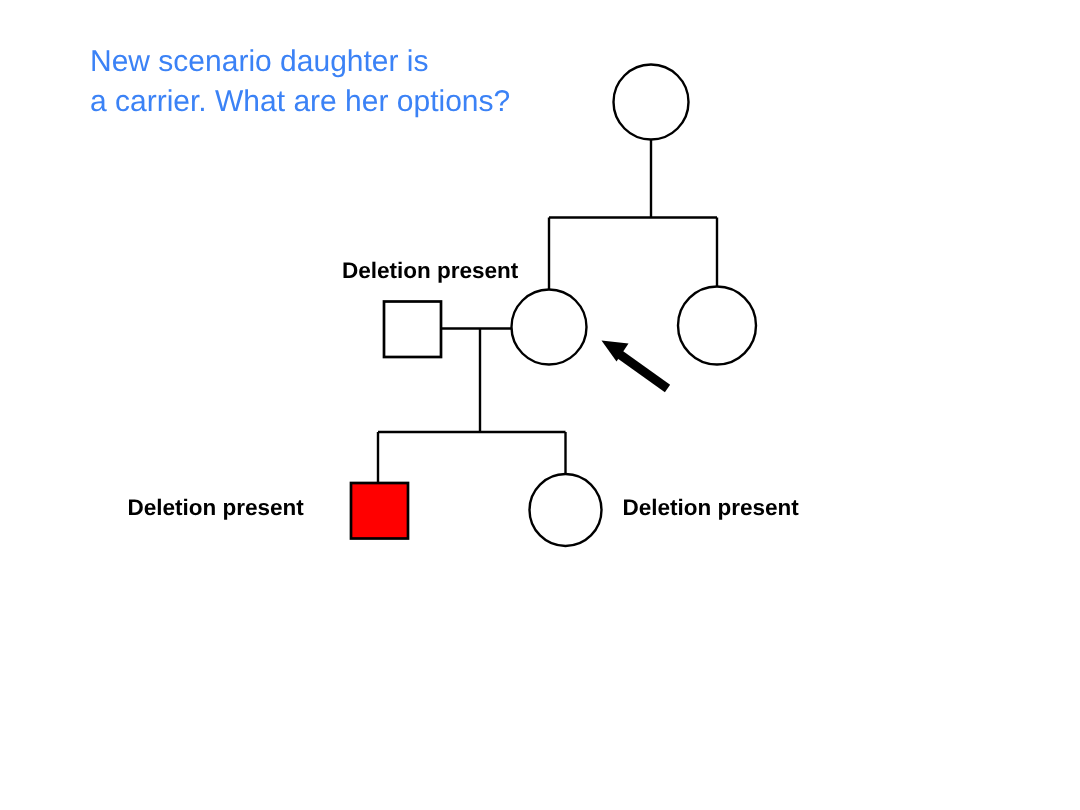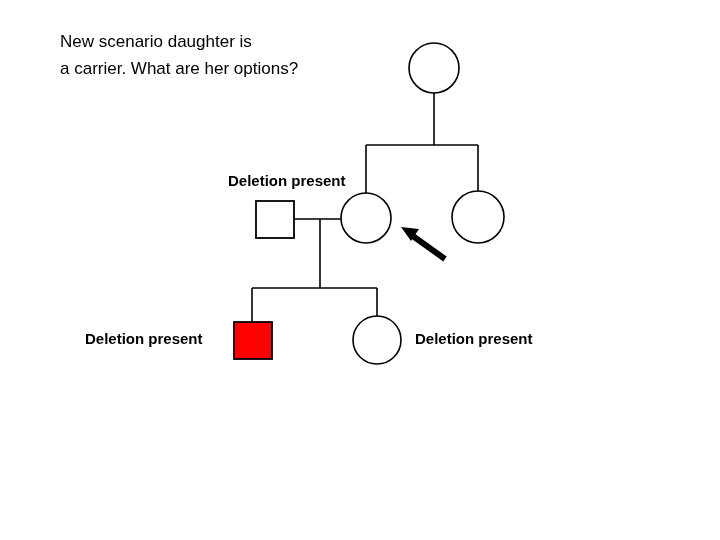--- a/index.html
+++ b/index.html
@@ -22,23 +22,23 @@
     left: 0;
     top: 0;
     width: 720px;
     height: 540px;
   }
   .title-text {
     position: absolute;
     left: 60px;
     top: 28px;
     width: 400px;
-    font-size: 17px;
+    font-size: 20px;
     line-height: 27px;
-    color: #000000;
+    color: #3b82f6;
     font-weight: normal;
     white-space: pre-line;
   }
   .label {
     position: absolute;
     font-size: 15px;
     font-weight: bold;
     color: #000000;
     white-space: nowrap;
     text-align: center;

